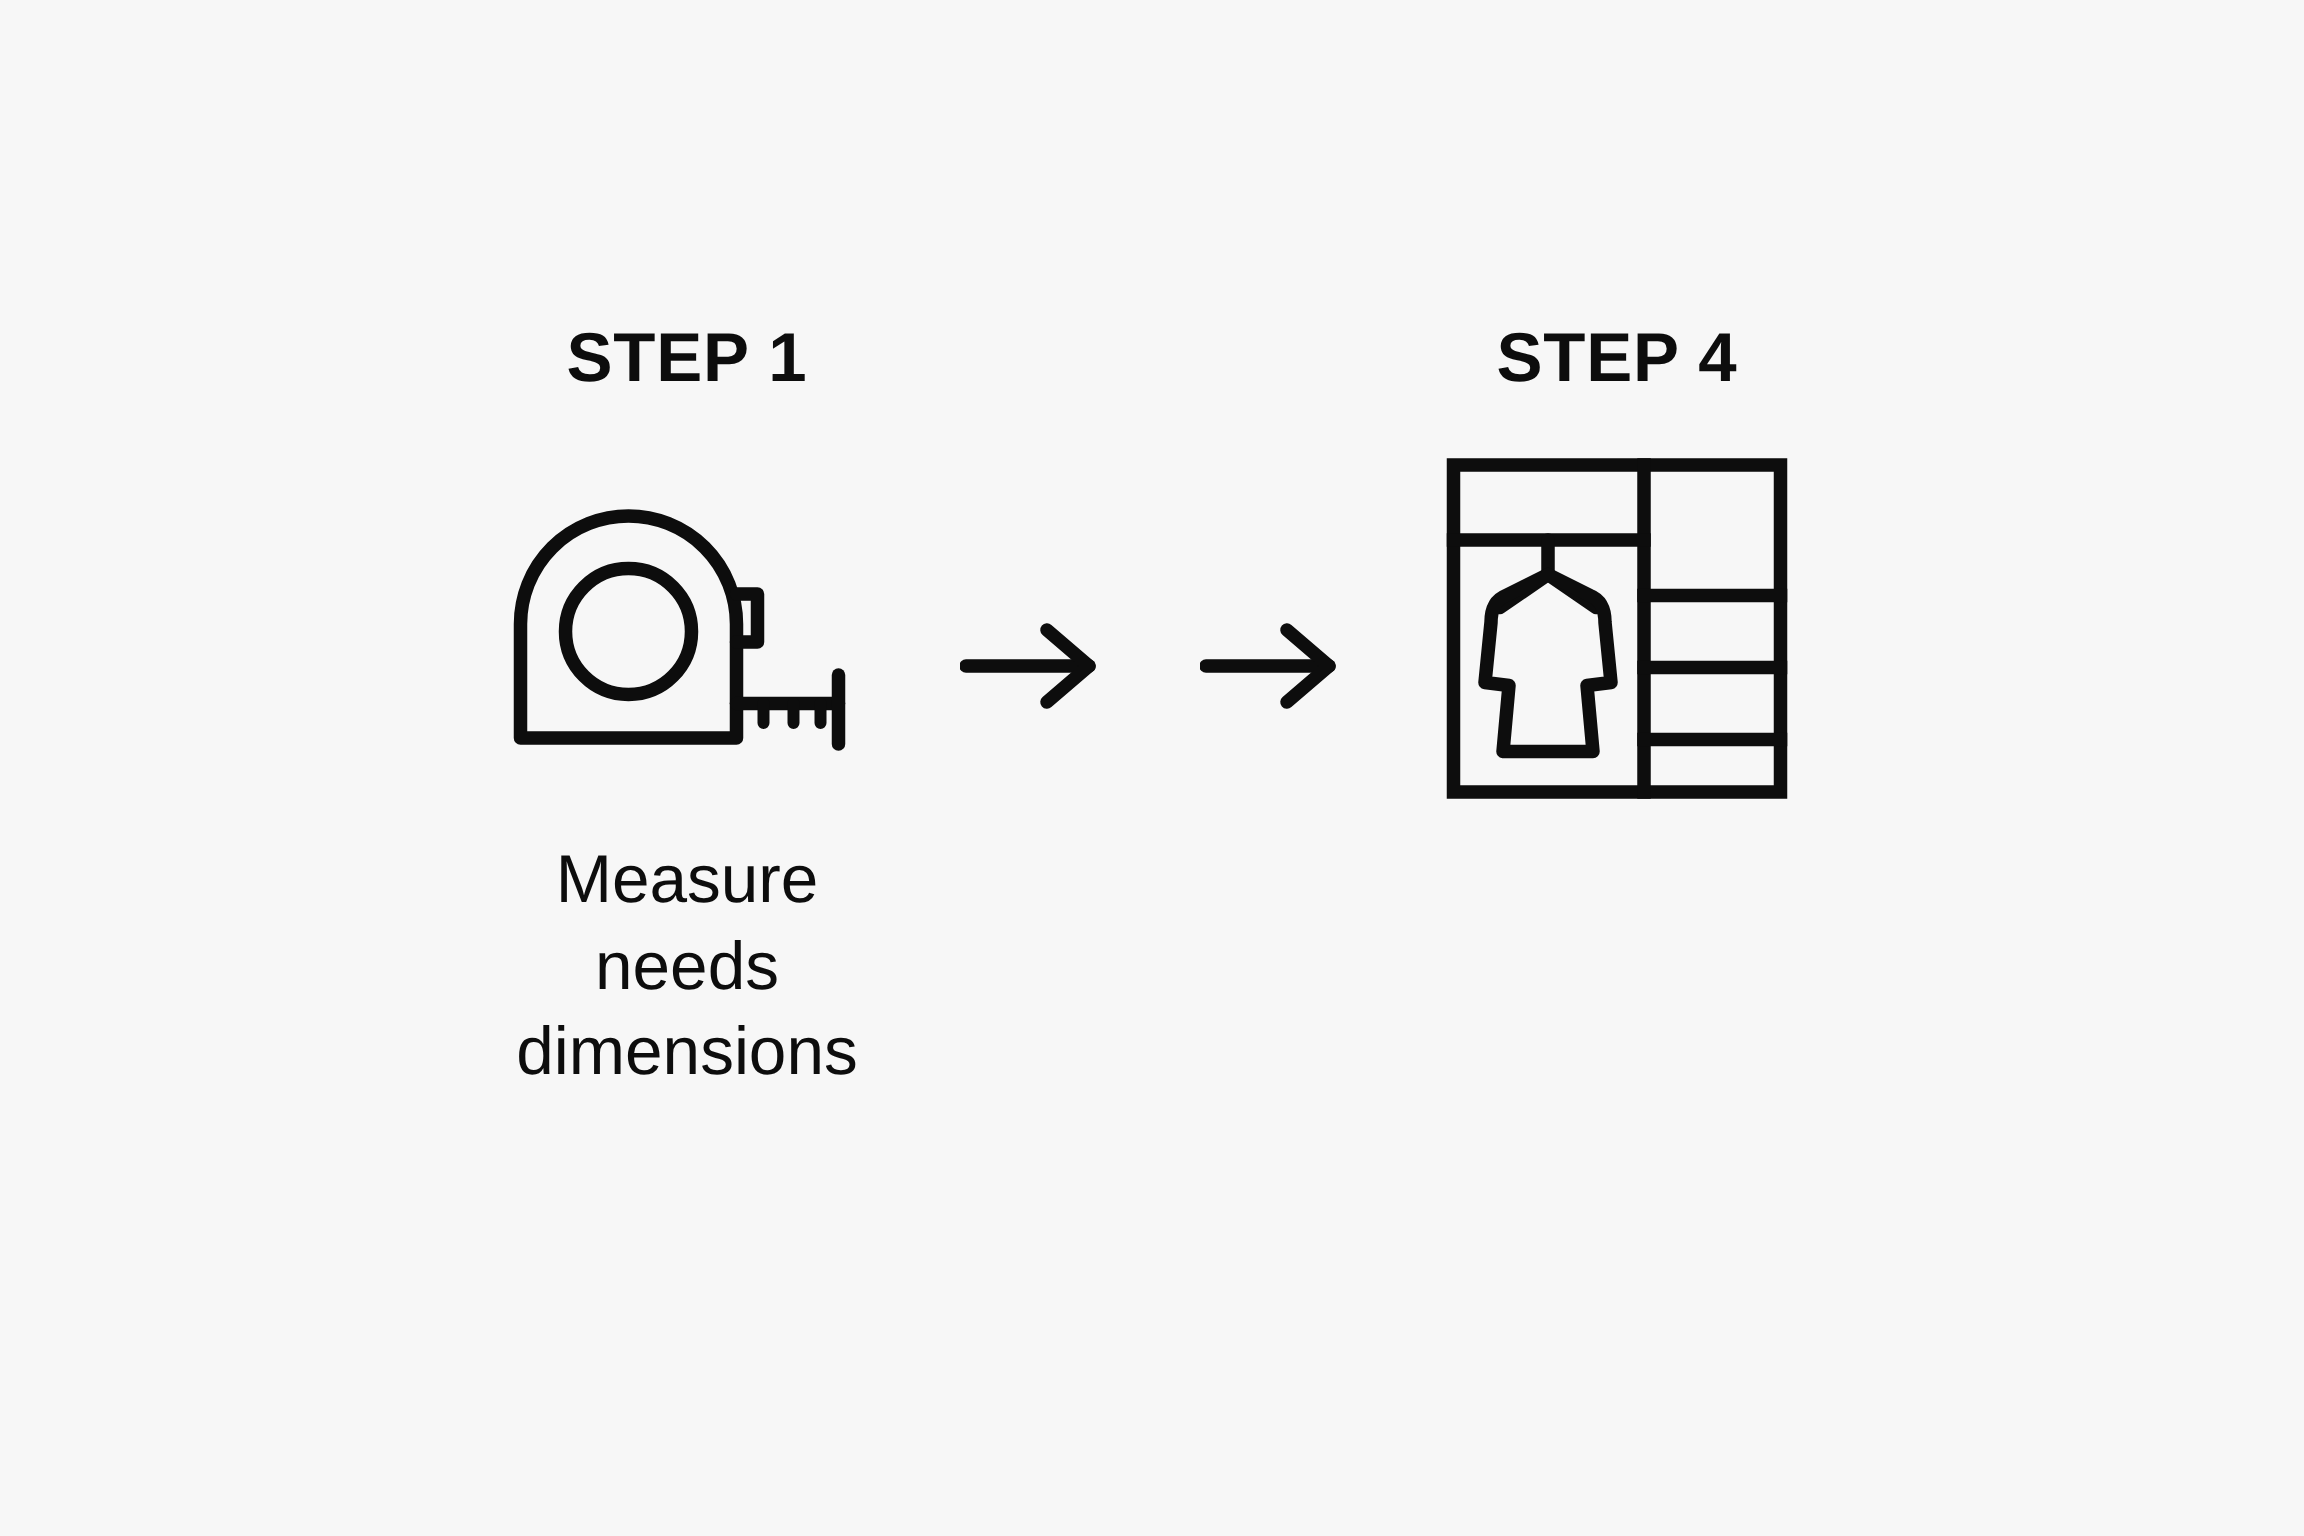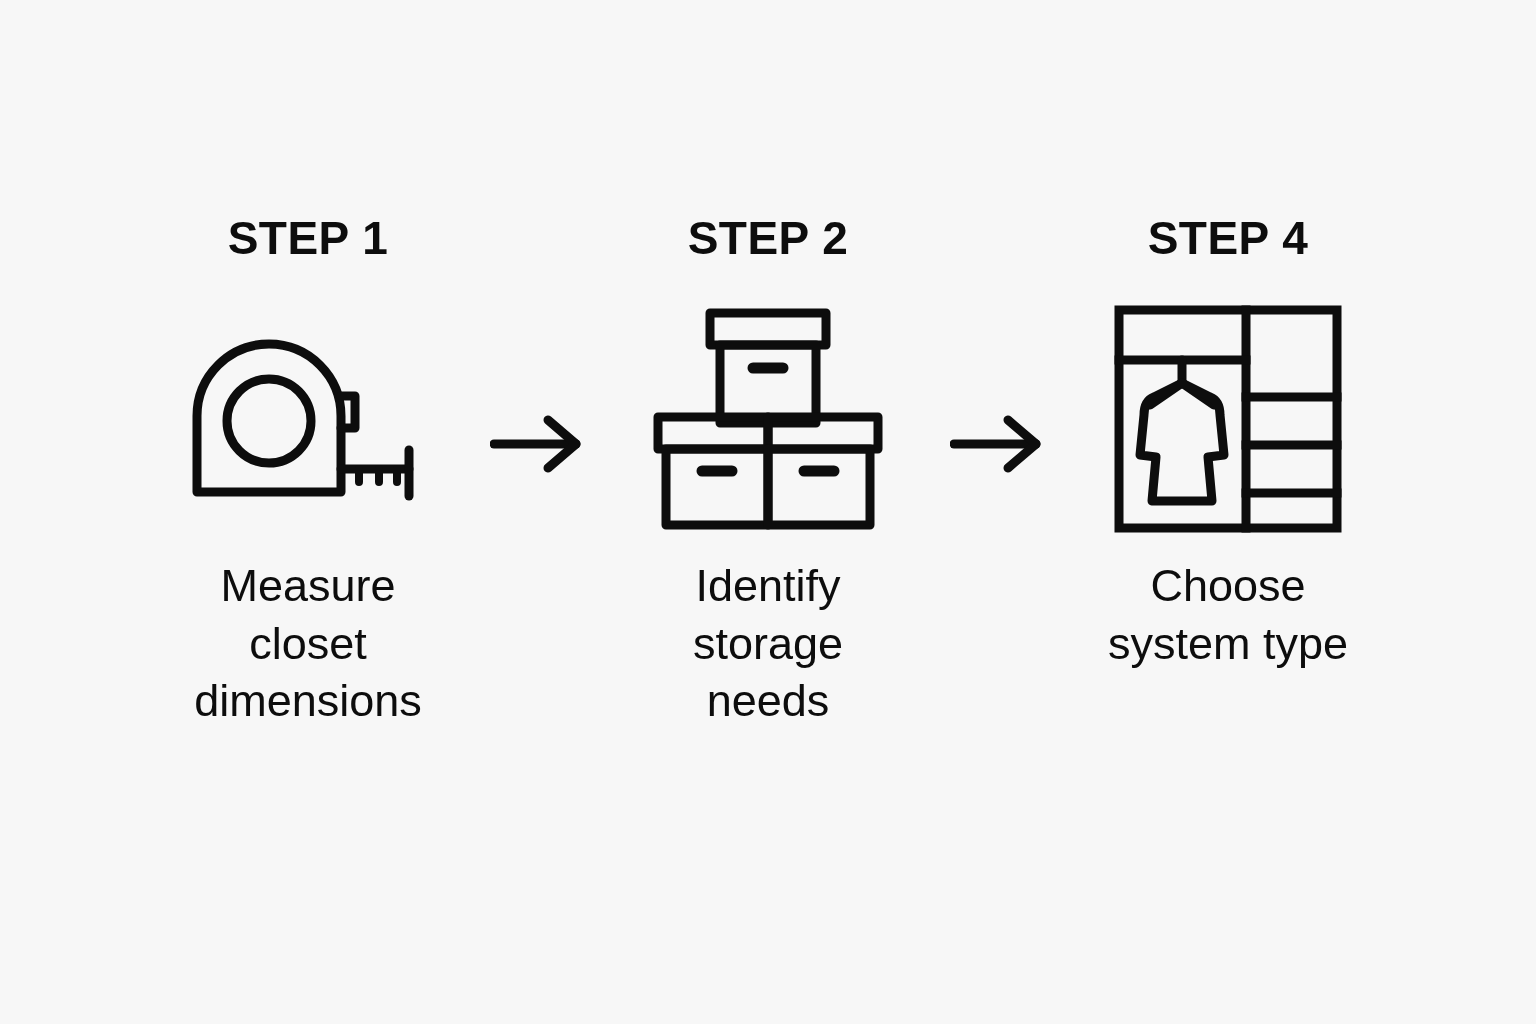--- a/index.html
+++ b/index.html
@@ -93,58 +93,31 @@
           <path d="M158 72 L172 72 L172 104 L158 104"></path>
 
           <path d="M158 145 L226 145"></path>
 
           <path d="M226 126 L226 172"></path>
 
           <path d="M176 145 L176 158 M196 145 L196 158 M214 145 L214 158" stroke-width="8"></path>
         </svg>
       </div>
       <div class="step-caption">Measure
-closet
+needs
 dimensions</div>
     </div>
 
     <div class="arrow">
       <svg width="96" height="64" viewBox="0 0 96 64" fill="none" stroke="#0d0d0d" stroke-width="9" stroke-linecap="round" stroke-linejoin="round">
         <path d="M4 32 L86 32"></path>
         <path d="M58 8 L86 32 L58 56"></path>
       </svg>
     </div>
 
-    <div class="step">
-      <div class="step-title">STEP 2</div>
-      <div class="step-icon">
-        <svg width="232" height="225" viewBox="0 0 232 225" fill="none" stroke="#0d0d0d" stroke-width="9" stroke-linecap="round" stroke-linejoin="round">
-
-          <rect x="58" y="6" width="116" height="32"></rect>
-
-          <rect x="68" y="38" width="96" height="78"></rect>
-
-          <path d="M101 61 L131 61" stroke-width="11"></path>
-
-          <rect x="6" y="110" width="110" height="32"></rect>
-
-          <rect x="116" y="110" width="110" height="32"></rect>
-
-          <rect x="14" y="142" width="102" height="76"></rect>
-
-          <rect x="116" y="142" width="102" height="76"></rect>
-
-          <path d="M50 164 L80 164" stroke-width="11"></path>
-          <path d="M152 164 L182 164" stroke-width="11"></path>
-        </svg>
-      </div>
-      <div class="step-caption">Identify
-storage
-needs</div>
-    </div>
 
     <div class="arrow">
       <svg width="96" height="64" viewBox="0 0 96 64" fill="none" stroke="#0d0d0d" stroke-width="9" stroke-linecap="round" stroke-linejoin="round">
         <path d="M4 32 L86 32"></path>
         <path d="M58 8 L86 32 L58 56"></path>
       </svg>
     </div>
 
     <div class="step">
       <div class="step-title">STEP 4</div>
@@ -161,18 +134,16 @@
           <path d="M132 140 L223 140"></path>
           <path d="M132 188 L223 188"></path>
 
           <path d="M68 55 L68 78" stroke-linecap="round"></path>
 
           <path d="M36 100 L68 78 L100 100" stroke-linecap="round" stroke-linejoin="round"></path>
 
           <path d="M68 78 L40 92 Q30 96 30 110 L26 150 L42 152 L38 196 L98 196 L94 152 L110 150 L106 110 Q106 96 96 92 Z" stroke-linejoin="round" stroke-linecap="round"></path>
         </svg>
       </div>
-      <div class="step-caption">Choose
-system type</div>
     </div>
 
   </div>
 </div>
 
 </body></html>

